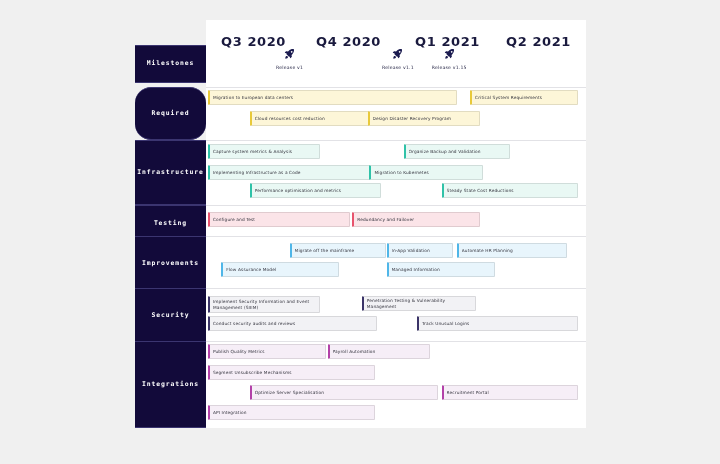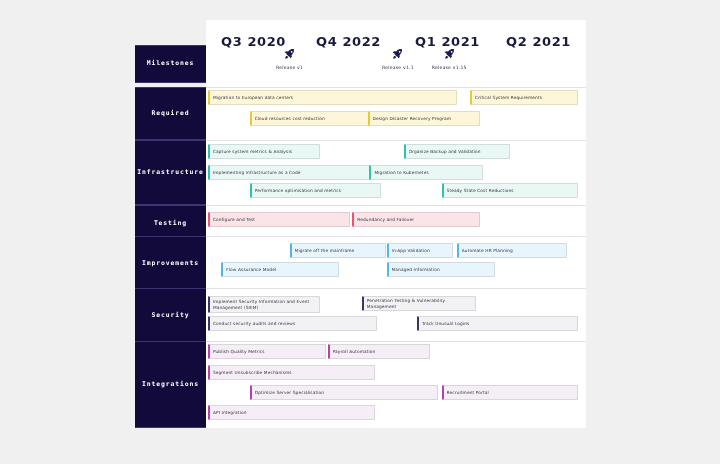--- a/index.html
+++ b/index.html
@@ -139,21 +139,21 @@
 </head>
 <body>
 
 <div id="roadmap">
 
   <div class="milestone-strip"></div>
   <div class="plot-panel"></div>
 
   <div class="qtr-axis" id="qtr-axis">
       <div class="qtr-label" style="left: 47.5px;">Q3 2020</div>
-      <div class="qtr-label" style="left: 142.5px;">Q4 2022</div>
+      <div class="qtr-label" style="left: 142.5px;">Q4 2020</div>
       <div class="qtr-label" style="left: 237.5px; padding-left: 8px;">Q1 2021</div>
       <div class="qtr-label" style="left: 332.5px; text-align: right;">Q2 2021</div>
     </div>
   <div id="milestones-layer">
       <div class="milestone" style="left: 289.6px; top: 48px;">
         <span class="rocket">
           <svg width="11" height="11" viewBox="0 0 24 24" aria-hidden="true">
             <path fill="#1b1b4f" d="M20.5 2.2c-3.6-.4-7.4 1-10 3.6L8.8 7.5 5.6 6.9c-.5-.1-1 .1-1.3.4L2 9.6c-.4.4-.2 1.1.4 1.2l3.3.8-.2.2c-.5.5-.5 1.3 0 1.8l4.9 4.9c.5.5 1.3.5 1.8 0l.2-.2.8 3.3c.1.6.8.8 1.2.4l2.3-2.3c.3-.3.5-.8.4-1.3l-.6-3.2 1.7-1.7c2.6-2.6 4-6.4 3.6-10-.1-.6-.7-1.2-1.3-1.3zM15.4 9.9a1.9 1.9 0 1 1 2.7-2.7 1.9 1.9 0 0 1-2.7 2.7z"></path>
             <path fill="#1b1b4f" d="M4.2 18.1c-.9.9-1.3 3.6-1.4 4.4-.1.5.3.9.8.8.8-.1 3.5-.5 4.4-1.4.9-1 .9-2.5 0-3.4-1-1-2.5-1-3.8-.4z"></path>
           </svg>
@@ -176,21 +176,21 @@
             <path fill="#1b1b4f" d="M4.2 18.1c-.9.9-1.3 3.6-1.4 4.4-.1.5.3.9.8.8.8-.1 3.5-.5 4.4-1.4.9-1 .9-2.5 0-3.4-1-1-2.5-1-3.8-.4z"></path>
           </svg>
         </span>
         <span class="mlabel">Release v1.15</span>
       </div>
     </div>
   <div id="rows-layer">
       <div class="cat" style="top: 45px; height: 38px;">
         <div class="cat-label">Milestones</div>
       </div>
-      <div class="cat" style="top: 87px; height: 53px;">
+      <div class="cat" style="top: 87px; height: 53px; border-radius: 16px;">
         <div class="cat-label">Required</div>
       </div>
       <div class="row-sep" style="top: 87px;"></div>
       <div class="cat" style="top: 140px; height: 65px;">
         <div class="cat-label">Infrastructure</div>
       </div>
       <div class="row-sep" style="top: 140px;"></div>
       <div class="cat" style="top: 205px; height: 38px;">
         <div class="cat-label">Testing</div>
       </div>

